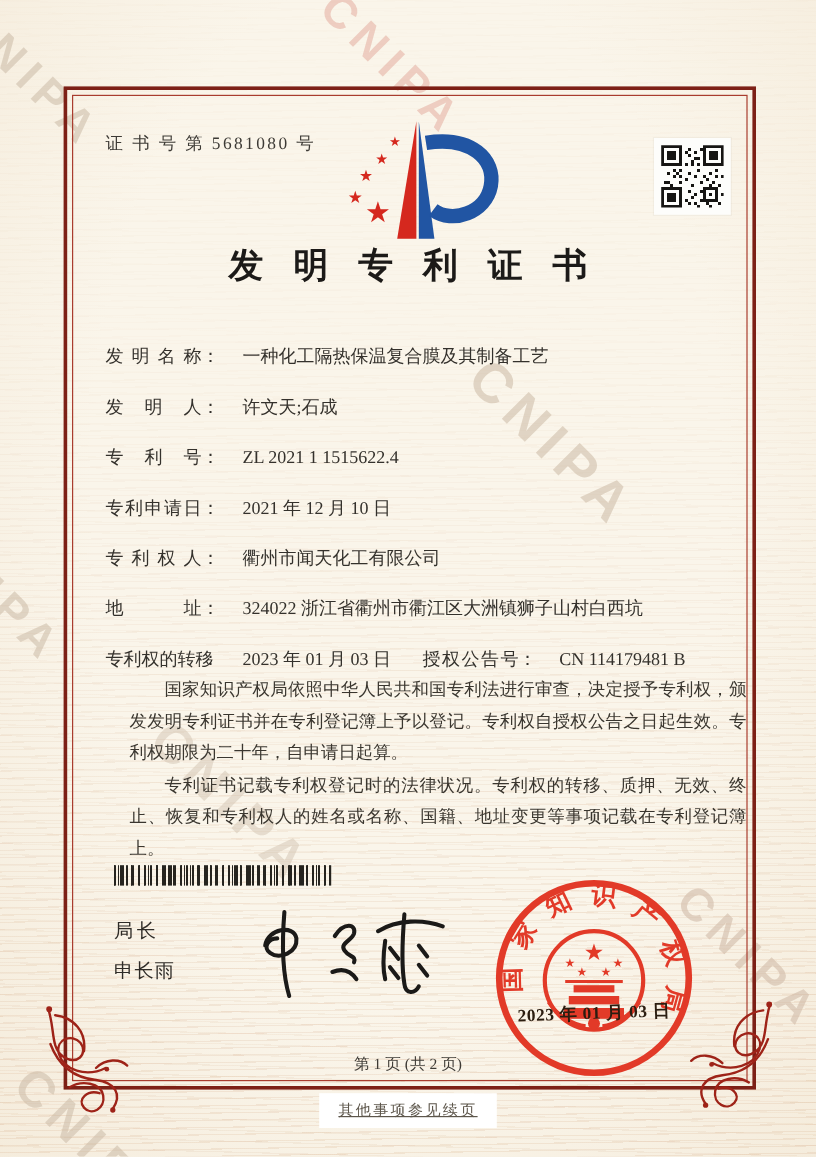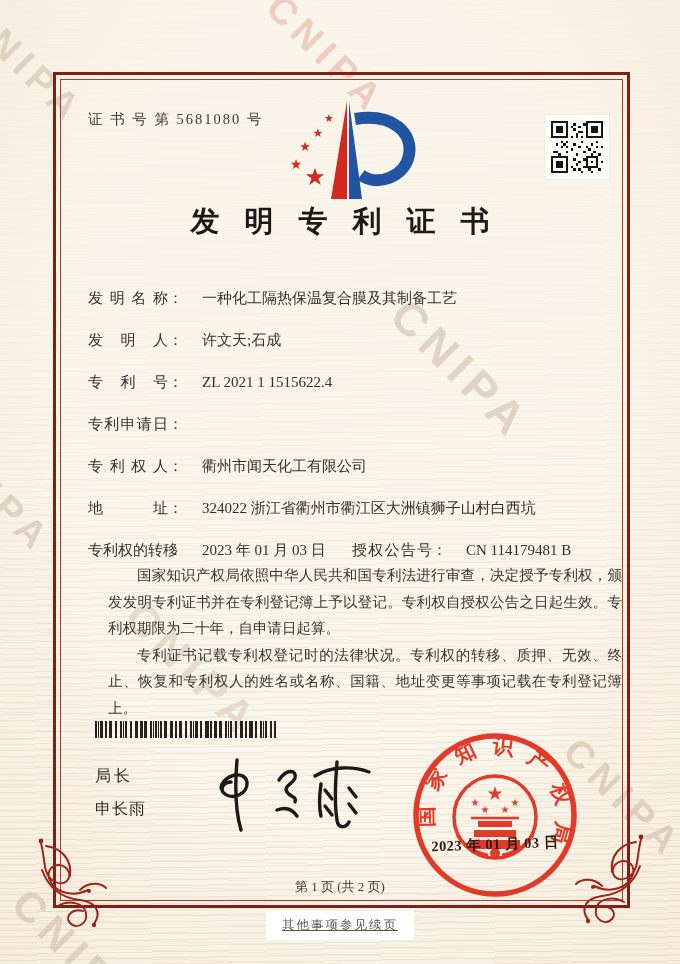--- a/index.html
+++ b/index.html
@@ -195,20 +195,21 @@
       <span class="val">许文天;石成</span>
     </div>
     <div class="row">
       <span class="lbl">专利号</span>
         <span class="colon">：</span>
       <span class="val">ZL 2021 1 1515622.4</span>
     </div>
     <div class="row">
       <span class="lbl">专利申请日</span>
         <span class="colon">：</span>
+      <span class="val">2021 年 12 月 10 日</span>
     </div>
     <div class="row">
       <span class="lbl">专利权人</span>
         <span class="colon">：</span>
       <span class="val">衢州市闻天化工有限公司</span>
     </div>
     <div class="row">
       <span class="lbl">地址</span>
         <span class="colon">：</span>
       <span class="val">324022 浙江省衢州市衢江区大洲镇狮子山村白西坑</span>

